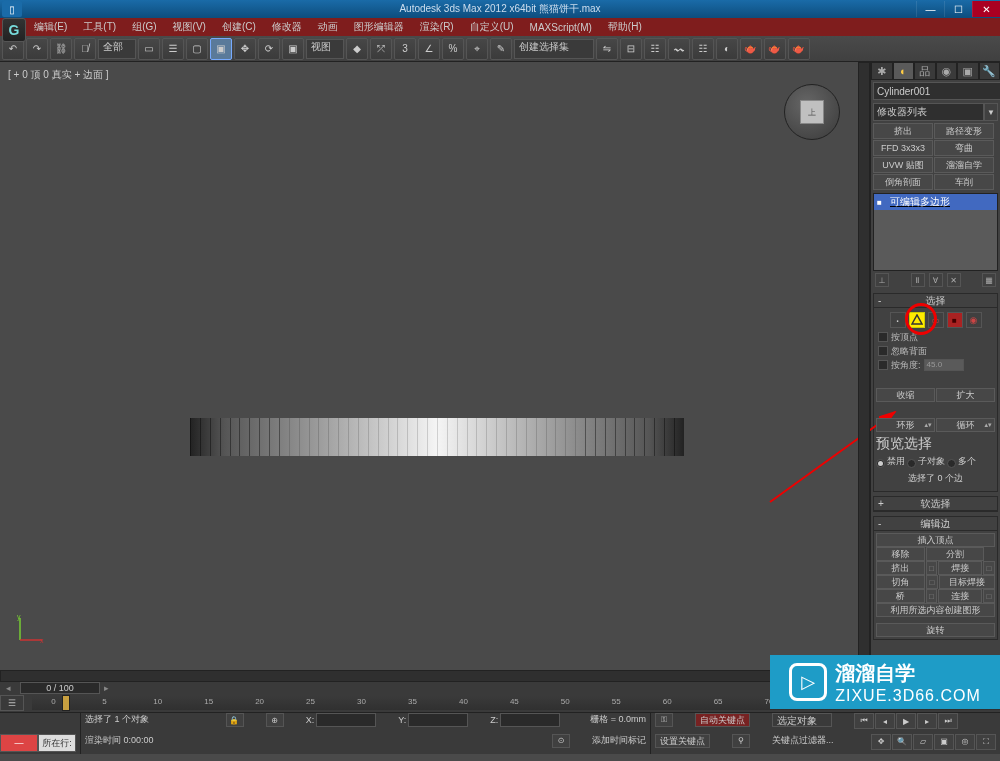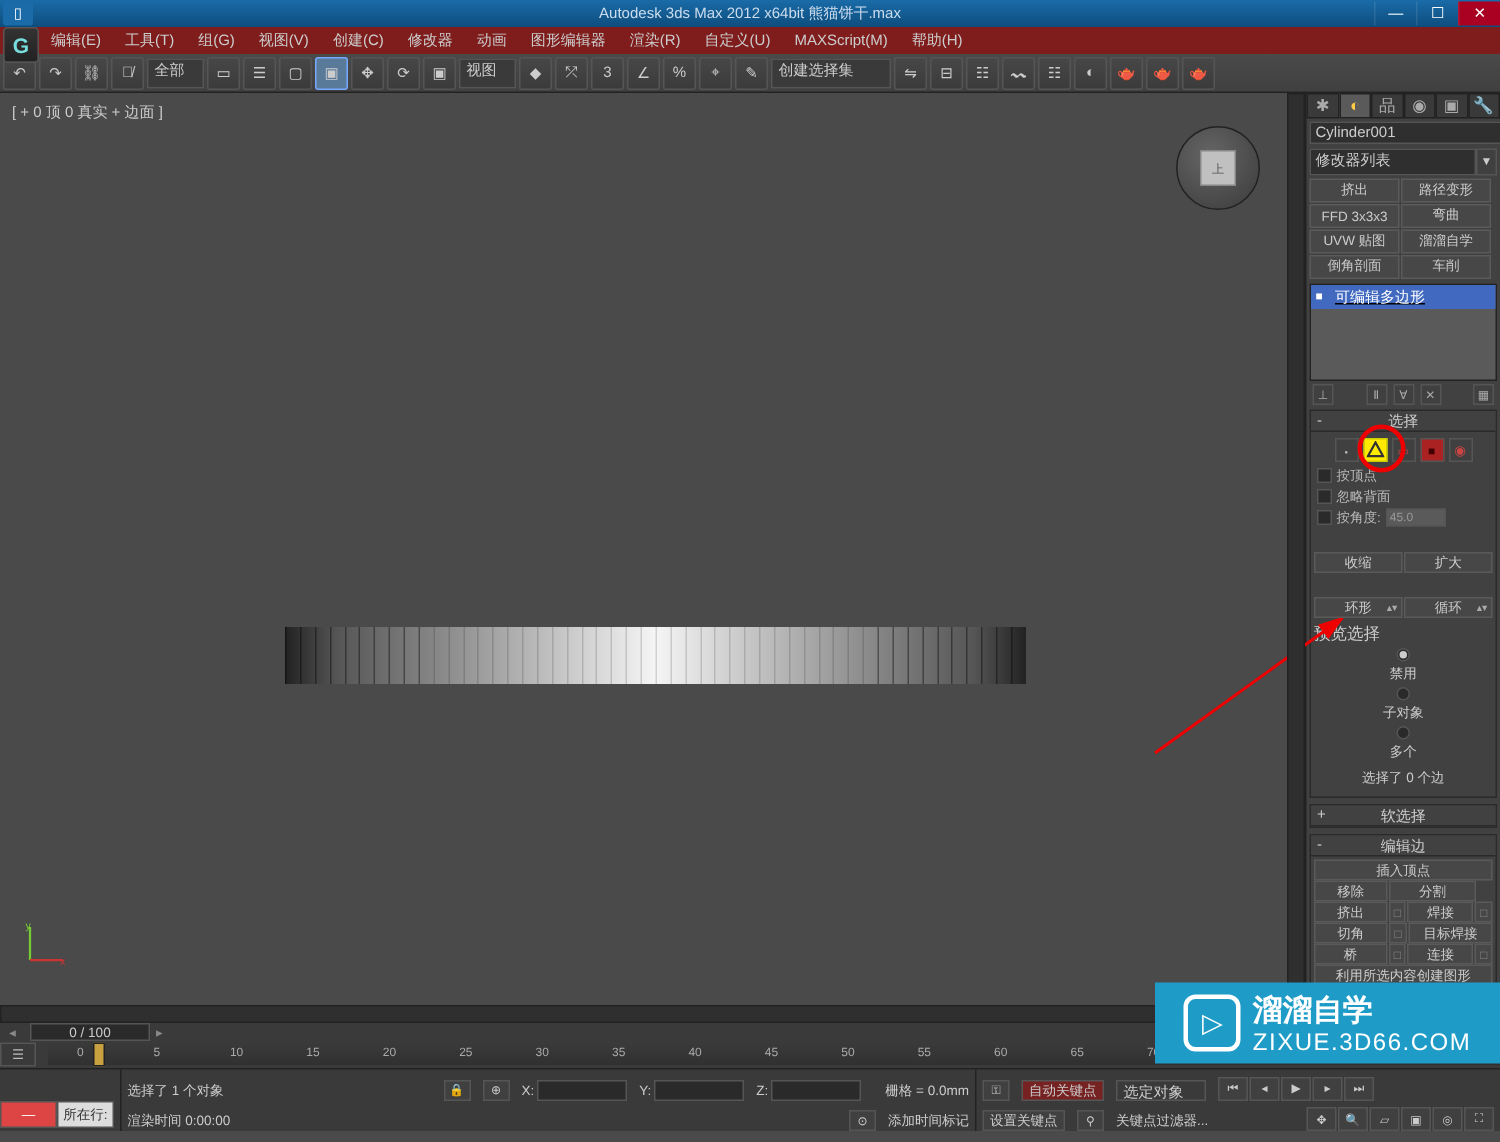--- a/index.html
+++ b/index.html
@@ -35,21 +35,21 @@
 .timeline-track { flex: 1; height: 14px; position: relative; background: linear-gradient(#3a3a3a,#303030); font-size: 8px; color: #aaa; }
 .timeline-track span { position: absolute; top: 1px; }
 .timeline-head { position: absolute; left: 30px; top: -1px; width: 8px; height: 16px; background: #c8a040; border: 1px solid #222; }
 .status-area { height: 42px; background: #3a3a3a; display: flex; font-size: 9px; color: #ccc; border-top: 1px solid #222; }
 .stat-left { width: 80px; display: flex; flex-direction: column; }
 .stat-tags { flex: 1; display: flex; }
 .stat-tag { width: 38px; height: 18px; display: flex; align-items: center; justify-content: center; border: 1px solid #555; }
 .stat-tag.red { background: #d44; color: #fff; }
 .stat-tag.white { background: #ddd; color: #333; }
 .stat-mid { flex: 1; display: flex; flex-direction: column; border-left: 1px solid #222; }
-.stat-row { height: 21px; display: flex; align-items: flex-end; gap: 8px; padding: 0 4px; }
+.stat-row { height: 21px; display: flex; align-items: flex-start; gap: 22px; padding: 0 4px; }
 .stat-field { display: flex; align-items: center; gap: 2px; }
 .stat-field input, .spin-box { width: 60px; height: 14px; background: #2a2a2a; border: 1px solid #555; color: #ccc; font-size: 9px; padding-left: 2px; }
 .icon-btn-sm { width: 18px; height: 14px; background: #404040; border: 1px solid #555; color: #ccc; font-size: 8px; display: flex; align-items: center; justify-content: center; }
 .stat-right { width: 350px; display: flex; flex-direction: column; border-left: 1px solid #222; }
 .playback { display: flex; gap: 1px; }
 .play-btn { width: 20px; height: 16px; background: #404040; border: 1px solid #555; color: #ccc; font-size: 8px; display: flex; align-items: center; justify-content: center; }
 .command-panel { width: 130px; background: #414141; border-left: 1px solid #222; display: flex; flex-direction: column; }
 .cp-tabs { height: 18px; display: flex; background: #3a3a3a; }
 .cp-tab { flex: 1; border: 1px solid #222; display: flex; align-items: center; justify-content: center; font-size: 11px; color: #aaa; }
 .cp-tab.active { background: #5a5a5a; color: #fc4; }
@@ -78,21 +78,21 @@
 .subobj-btn.poly { background: #a22; }
 .subobj-btn.poly::before { content: "■"; color: #400; font-size: 8px; }
 .subobj-btn.elem::before { content: "◉"; color: #c44; font-size: 9px; }
 .ring-circle { position: absolute; left: 29px; top: -7px; width: 32px; height: 32px; border: 3px solid #e00; border-radius: 50%; pointer-events: none; }
 .cp-check-row { display: flex; align-items: center; font-size: 9px; color: #bbb; height: 14px; gap: 3px; padding-left: 2px; }
 .cp-check { width: 10px; height: 10px; border: 1px solid #555; background: #2a2a2a; }
 .cp-mini-spin { width: 40px; height: 12px; background: #5a5a5a; border: 1px solid #555; color: #999; font-size: 8px; padding-left: 2px; line-height: 10px; }
 .cp-btn-row { display: flex; gap: 1px; margin-top: 16px; }
 .cp-btn-half { flex: 1; height: 14px; background: #474747; border: 1px solid #5a5a5a; color: #ccc; font-size: 9px; display: flex; align-items: center; justify-content: center; position: relative; }
 .cp-btn-half .spin-arrow { position: absolute; right: 1px; width: 10px; height: 10px; font-size: 7px; display: flex; align-items: center; justify-content: center; color: #aaa; }
-.cp-radio-row { display: flex; font-size: 9px; color: #ccc; gap: 2px; align-items: center; margin-top: 2px; flex-direction: column; }
+.cp-radio-row { display: flex; font-size: 9px; color: #ccc; gap: 2px; align-items: flex-end; margin-top: 2px; }
 .cp-radio { width: 9px; height: 9px; border: 1px solid #555; border-radius: 50%; background: #2a2a2a; position: relative; }
 .cp-radio.on::after { content: ""; position: absolute; inset: 1px; border-radius: 50%; background: #ccc; }
 .cp-sel-info { font-size: 9px; color: #ccc; text-align: center; padding: 4px 0; }
 .edit-btn { width: 49px; height: 14px; background: #474747; border: 1px solid #5a5a5a; color: #ccc; font-size: 9px; display: flex; align-items: center; justify-content: center; }
 .edit-btn-sm { width: 12px; height: 14px; background: #474747; border: 1px solid #5a5a5a; font-size: 8px; display: flex; align-items: center; justify-content: center; color: #888; }
 .edit-row { display: flex; gap: 1px; }
 .full-btn { flex: 1; height: 14px; background: #474747; border: 1px solid #5a5a5a; color: #ccc; font-size: 9px; display: flex; align-items: center; justify-content: center; }
 .watermark { position: absolute; right: 0; bottom: 52px; width: 230px; height: 54px; background: #1e9cc7; display: flex; align-items: center; justify-content: center; color: #fff; }
 .wm-icon { width: 38px; height: 38px; border: 3px solid #fff; border-radius: 8px; display: flex; align-items: center; justify-content: center; font-size: 18px; margin-right: 8px; }
 .wm-text { display: flex; flex-direction: column; }
@@ -324,21 +324,21 @@
         <div class="cp-btn-row">
           <div class="cp-btn-half">
               <span>环形</span>
               <span class="spin-arrow">▴▾</span>
             </div>
           <div class="cp-btn-half">
               <span>循环</span>
               <span class="spin-arrow">▴▾</span>
             </div>
         </div>
-        <div style="font-size:11px;color:#ccc;margin-top:3px">预览选择</div>
+        <div style="font-size:14px;color:#ccc;margin-top:3px">预览选择</div>
         <div class="cp-radio-row">
           <div class="cp-radio on"></div>
             <span>禁用</span>
           <div class="cp-radio"></div>
             <span>子对象</span>
           <div class="cp-radio"></div>
             <span>多个</span>
         </div>
         <div class="cp-sel-info">选择了 0 个边</div>
       </div>

